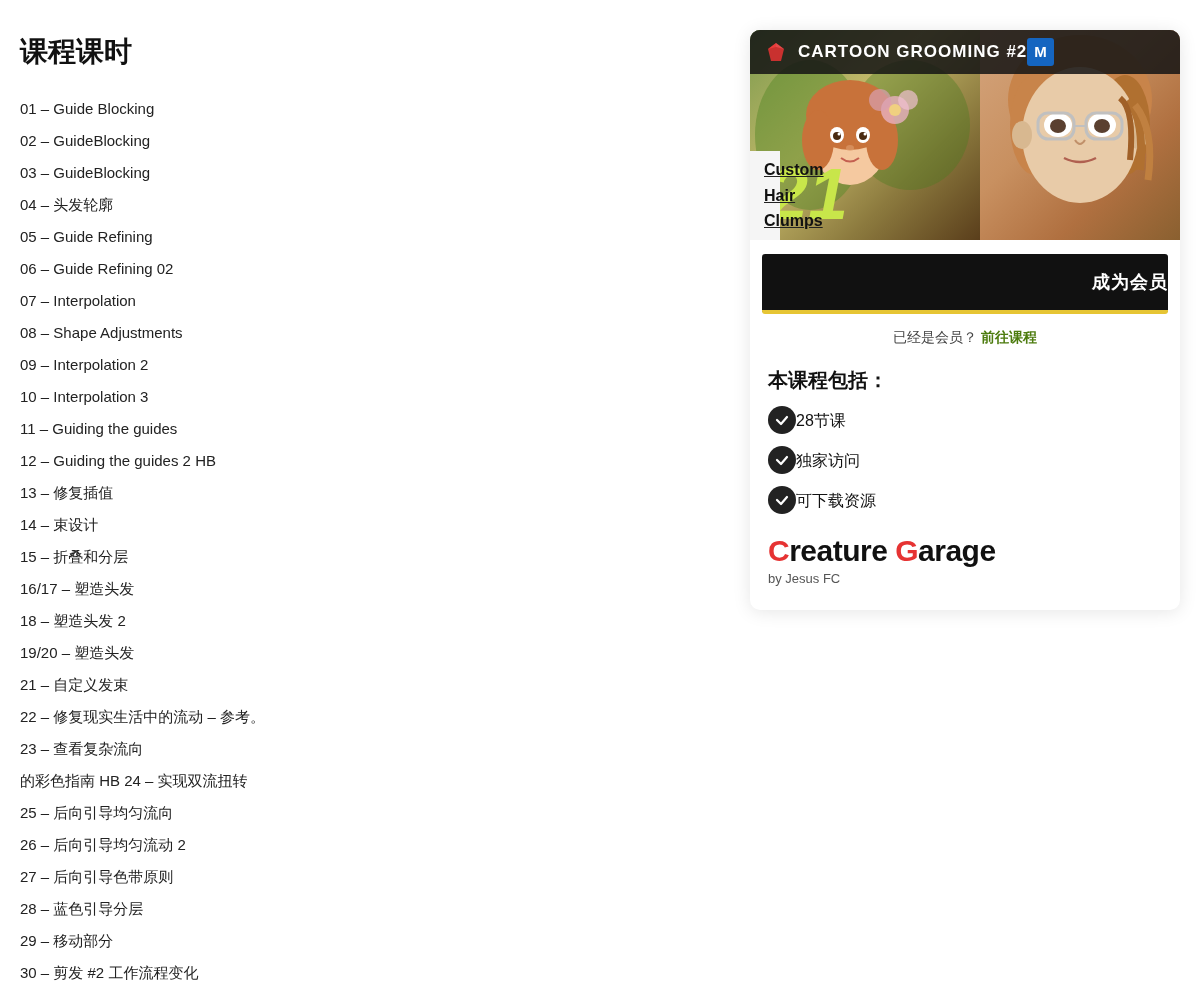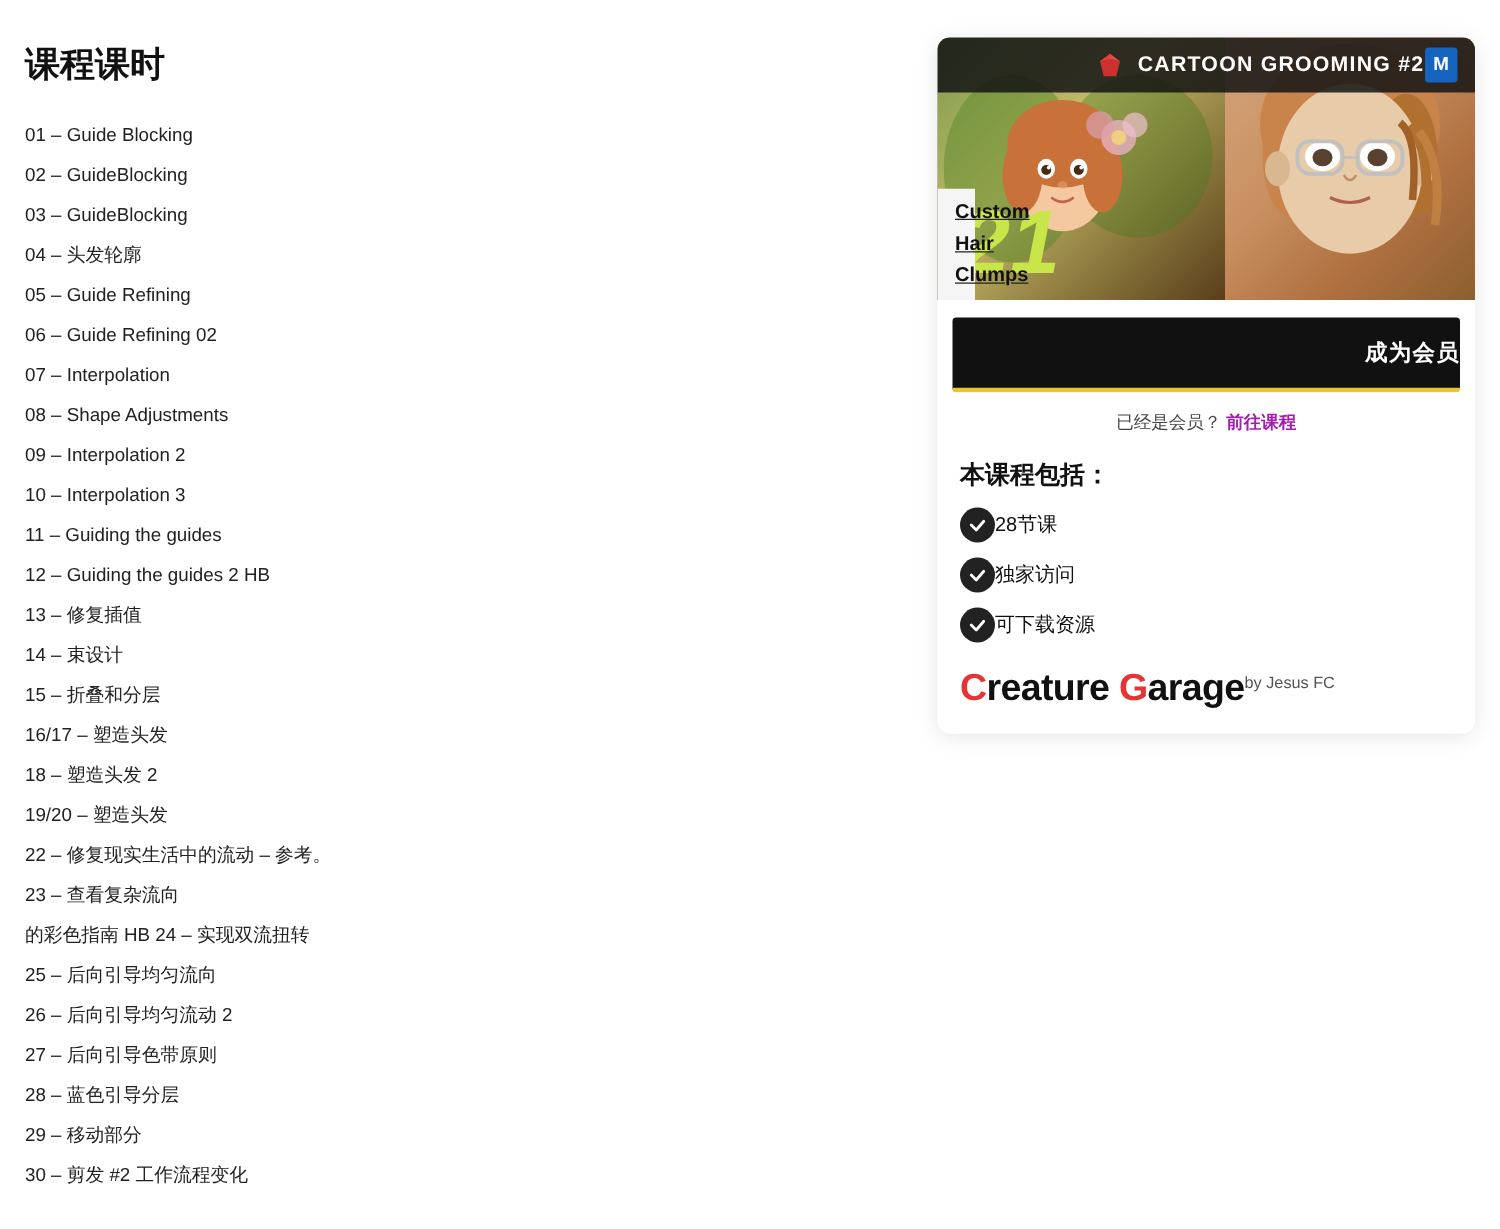--- a/index.html
+++ b/index.html
@@ -55,21 +55,21 @@
       background: #111;
       display: flex;
       align-items: stretch;
     }
     .banner-top-bar {
       position: absolute;
       top: 0; left: 0; right: 0;
       background: rgba(20,20,20,0.85);
       display: flex;
       align-items: center;
-      justify-content: flex-end;
+      justify-content: flex-start;
       padding: 8px 14px;
       z-index: 2;
     }
     .banner-top-bar-left {
       display: flex;
       align-items: center;
       gap: 10px;
     }
     .banner-gem-icon {
       width: 24px;
@@ -152,21 +152,21 @@
       border-bottom: 4px solid #e6c534;
       letter-spacing: 1px;
     }
     .member-status {
       text-align: center;
       margin: 12px 12px 4px 12px;
       font-size: 14px;
       color: #444;
     }
     .member-status a {
-      color: #a21caf;
+      color: #4d7c0f;
       text-decoration: none;
       font-weight: 600;
     }
     .course-includes-title {
       font-size: 20px;
       font-weight: 700;
       margin: 16px 18px 10px 18px;
       color: #111;
     }
     .course-includes-list {
@@ -191,21 +191,21 @@
       justify-content: center;
       flex-shrink: 0;
     }
     .check-circle svg {
       width: 16px;
       height: 16px;
     }
     .brand-logo {
       margin: 20px 18px 0 18px;
       display: flex;
-      flex-direction: row;
+      flex-direction: column;
       align-items: flex-start;
     }
     .brand-name {
       font-size: 30px;
       font-weight: 700;
       color: #111;
       letter-spacing: -0.5px;
       line-height: 1.1;
     }
     .brand-by {
@@ -250,20 +250,21 @@
         <li>09 – Interpolation 2</li>
         <li>10 – Interpolation 3</li>
         <li>11 – Guiding the guides</li>
         <li>12 – Guiding the guides 2 HB</li>
         <li>13 – 修复插值</li>
         <li>14 – 束设计</li>
         <li>15 – 折叠和分层</li>
         <li>16/17 – 塑造头发</li>
         <li>18 – 塑造头发 2</li>
         <li>19/20 – 塑造头发</li>
+        <li>21 – 自定义发束</li>
         <li>22 – 修复现实生活中的流动 – 参考。</li>
         <li>23 – 查看复杂流向</li>
         <li>的彩色指南 HB 24 – 实现双流扭转</li>
         <li>25 – 后向引导均匀流向</li>
         <li>26 – 后向引导均匀流动 2</li>
         <li>27 – 后向引导色带原则</li>
         <li>28 – 蓝色引导分层</li>
         <li>29 – 移动部分</li>
         <li>30 – 剪发 #2 工作流程变化</li>
       </ul>

